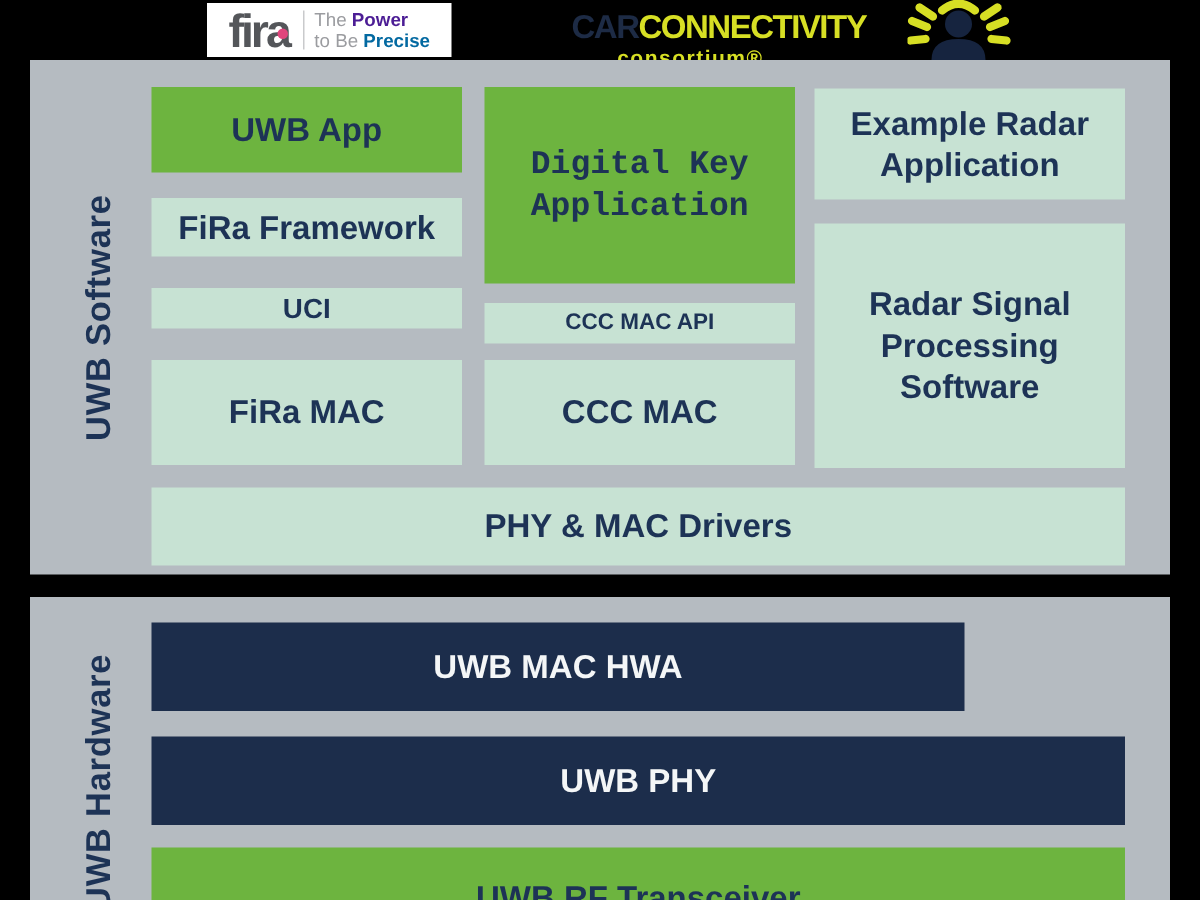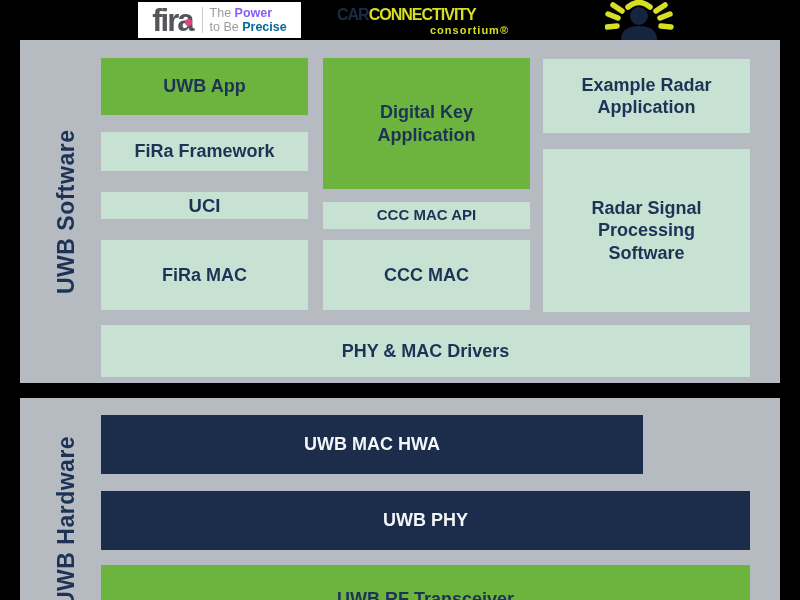--- a/index.html
+++ b/index.html
@@ -21,28 +21,28 @@
   .fira-word {
     position: relative; font-size: 31px; font-weight: 700; color: #54565a;
     letter-spacing: -2px; line-height: 1; padding-right: 2px;
   }
   .fira-dot {
     position: absolute; right: 3px; top: 14px; width: 7px; height: 7px;
     border-radius: 50%; background: #e0457c;
   }
   .fira-divider { width: 1px; height: 26px; background: #c9cacc; }
   .fira-tagline { font-size: 12.5px; line-height: 1.15; color: #9b9ca0; font-weight: 400; white-space: nowrap; }
-  .fira-tagline .strong { color: #8b5cf6; font-weight: 700; }
+  .fira-tagline .strong { color: #4c1d95; font-weight: 700; }
   .fira-tagline .accent { color: #0369a1; font-weight: 700; }
 
   .ccc-logo { position: absolute; left: 337px; top: 7px; width: 172px; }
-  .ccc-line1 { font-size: 16px; font-weight: 700; letter-spacing: -1px; line-height: 1; white-space: nowrap; }
+  .ccc-line1 { font-size: 22px; font-weight: 700; letter-spacing: -1px; line-height: 1; white-space: nowrap; margin-left: 44px; }
   .ccc-car { color: #1d2b45; }
   .ccc-conn { color: #d7df24; }
-  .ccc-line2 { text-align: right; font-size: 11px; font-weight: 700; color: #d7df24; letter-spacing: 1px; margin-top: 1px; }
+  .ccc-line2 { text-align: right; font-size: 14px; font-weight: 700; color: #d7df24; letter-spacing: 1px; margin-top: 1px; }
 
   .radar-logo { position: absolute; left: 605px; top: 0; width: 70px; height: 40px; }
 
   
   .panel {
     position: absolute; left: 20px; width: 760px; background: #b5bbc1;
   }
   .panel-software { top: 40px; height: 343px; }
   .panel-hardware { top: 398px; height: 240px; }
 
@@ -51,33 +51,33 @@
     display: flex; align-items: center; justify-content: center;
     writing-mode: vertical-rl; transform: rotate(180deg);
     font-size: 23px; font-weight: 700; color: #1d3356; letter-spacing: 0.5px;
     white-space: nowrap;
   }
   .panel-software .vlabel { height: 343px; }
   .panel-hardware .vlabel { height: 248px; }
 
   .box {
     position: absolute; display: flex; align-items: center; justify-content: center;
-    text-align: center; font-weight: 700; color: #1d3356; font-size: 18px;
+    text-align: center; font-weight: 700; color: #1d3356; font-size: 22px;
     line-height: 1.25; box-sizing: border-box;
   }
   .bg-green { background: #6db43f; }
   .bg-mint  { background: #c7e2d3; }
   .bg-navy  { background: #1c2d4b; color: #f4f6f7; }
 
   
   .b-uwb-app        { left: 81px;  top: 18px;  width: 207px; height: 57px; }
   .b-fira-framework { left: 81px;  top: 92px;  width: 207px; height: 39px; }
   .b-uci            { left: 81px;  top: 152px; width: 207px; height: 27px; font-size: 18.5px; }
   .b-fira-mac       { left: 81px;  top: 200px; width: 207px; height: 70px; }
-  .b-digital-key    { left: 303px; top: 18px;  width: 207px; height: 131px; padding: 0 30px; }
+  .b-digital-key    { left: 303px; top: 18px;  width: 207px; height: 131px; padding: 0 30px; font-family: Liberation Mono, monospace; }
   .b-ccc-mac-api    { left: 303px; top: 162px; width: 207px; height: 27px; font-size: 15px; }
   .b-ccc-mac        { left: 303px; top: 200px; width: 207px; height: 70px; }
   .b-example-radar  { left: 523px; top: 19px;  width: 207px; height: 74px; padding: 0 20px; }
   .b-radar-signal   { left: 523px; top: 109px; width: 207px; height: 163px; padding: 0 34px; }
   .b-drivers        { left: 81px;  top: 285px; width: 649px; height: 52px; }
 
   
   .b-mac-hwa { left: 81px; top: 17px;  width: 542px; height: 59px; }
   .b-uwb-phy { left: 81px; top: 93px;  width: 649px; height: 59px; }
   .b-rf      { left: 81px; top: 167px; width: 649px; height: 68px; }

